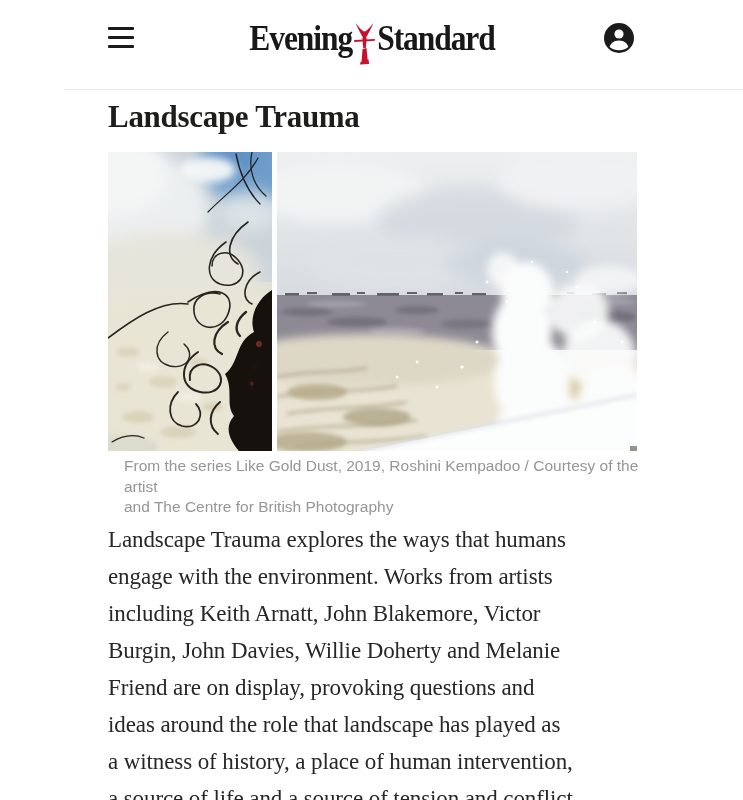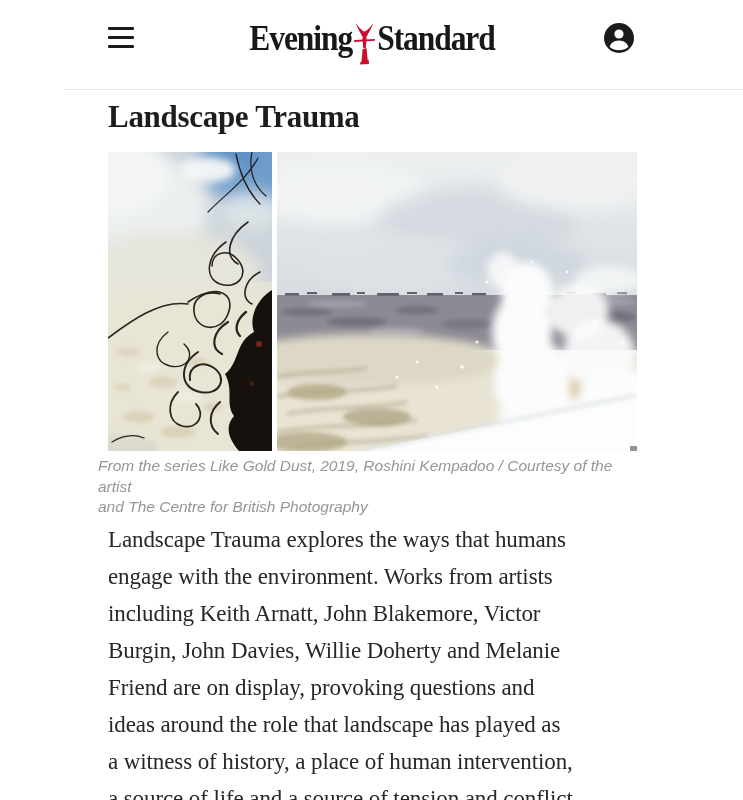--- a/index.html
+++ b/index.html
@@ -31,23 +31,23 @@
   .title {
     position:absolute; left:108px; top:92px; width:560px;
     font-size:31px; font-weight:700; color:#1d1d1b; letter-spacing:-.3px; line-height:38px;margin-top:6px;
   }
   .hero {
     position:absolute; left:108px; top:152px; width:529px; height:299px;
     display:flex; gap:5px; background:#ffffff;
   }
   .hero svg { display:block; height:299px; }
   .caption {
-    position:absolute; left:98px; top:456px; width:545px;
+    position:absolute; left:124px; top:456px; width:545px;
     font-family:"Liberation Sans", sans-serif; font-size:15.5px; line-height:20.5px;
-    color:#969696; white-space:pre-line;font-style:italic;
+    color:#969696; white-space:pre-line;
   }
   .body-text {
     position:absolute; left:108px; top:521px; width:625px;
     font-size:23px; line-height:37px; color:#272727; white-space:pre-line;
     letter-spacing:-.1px;
   }
 </style>
 </head>
 <body>
 

